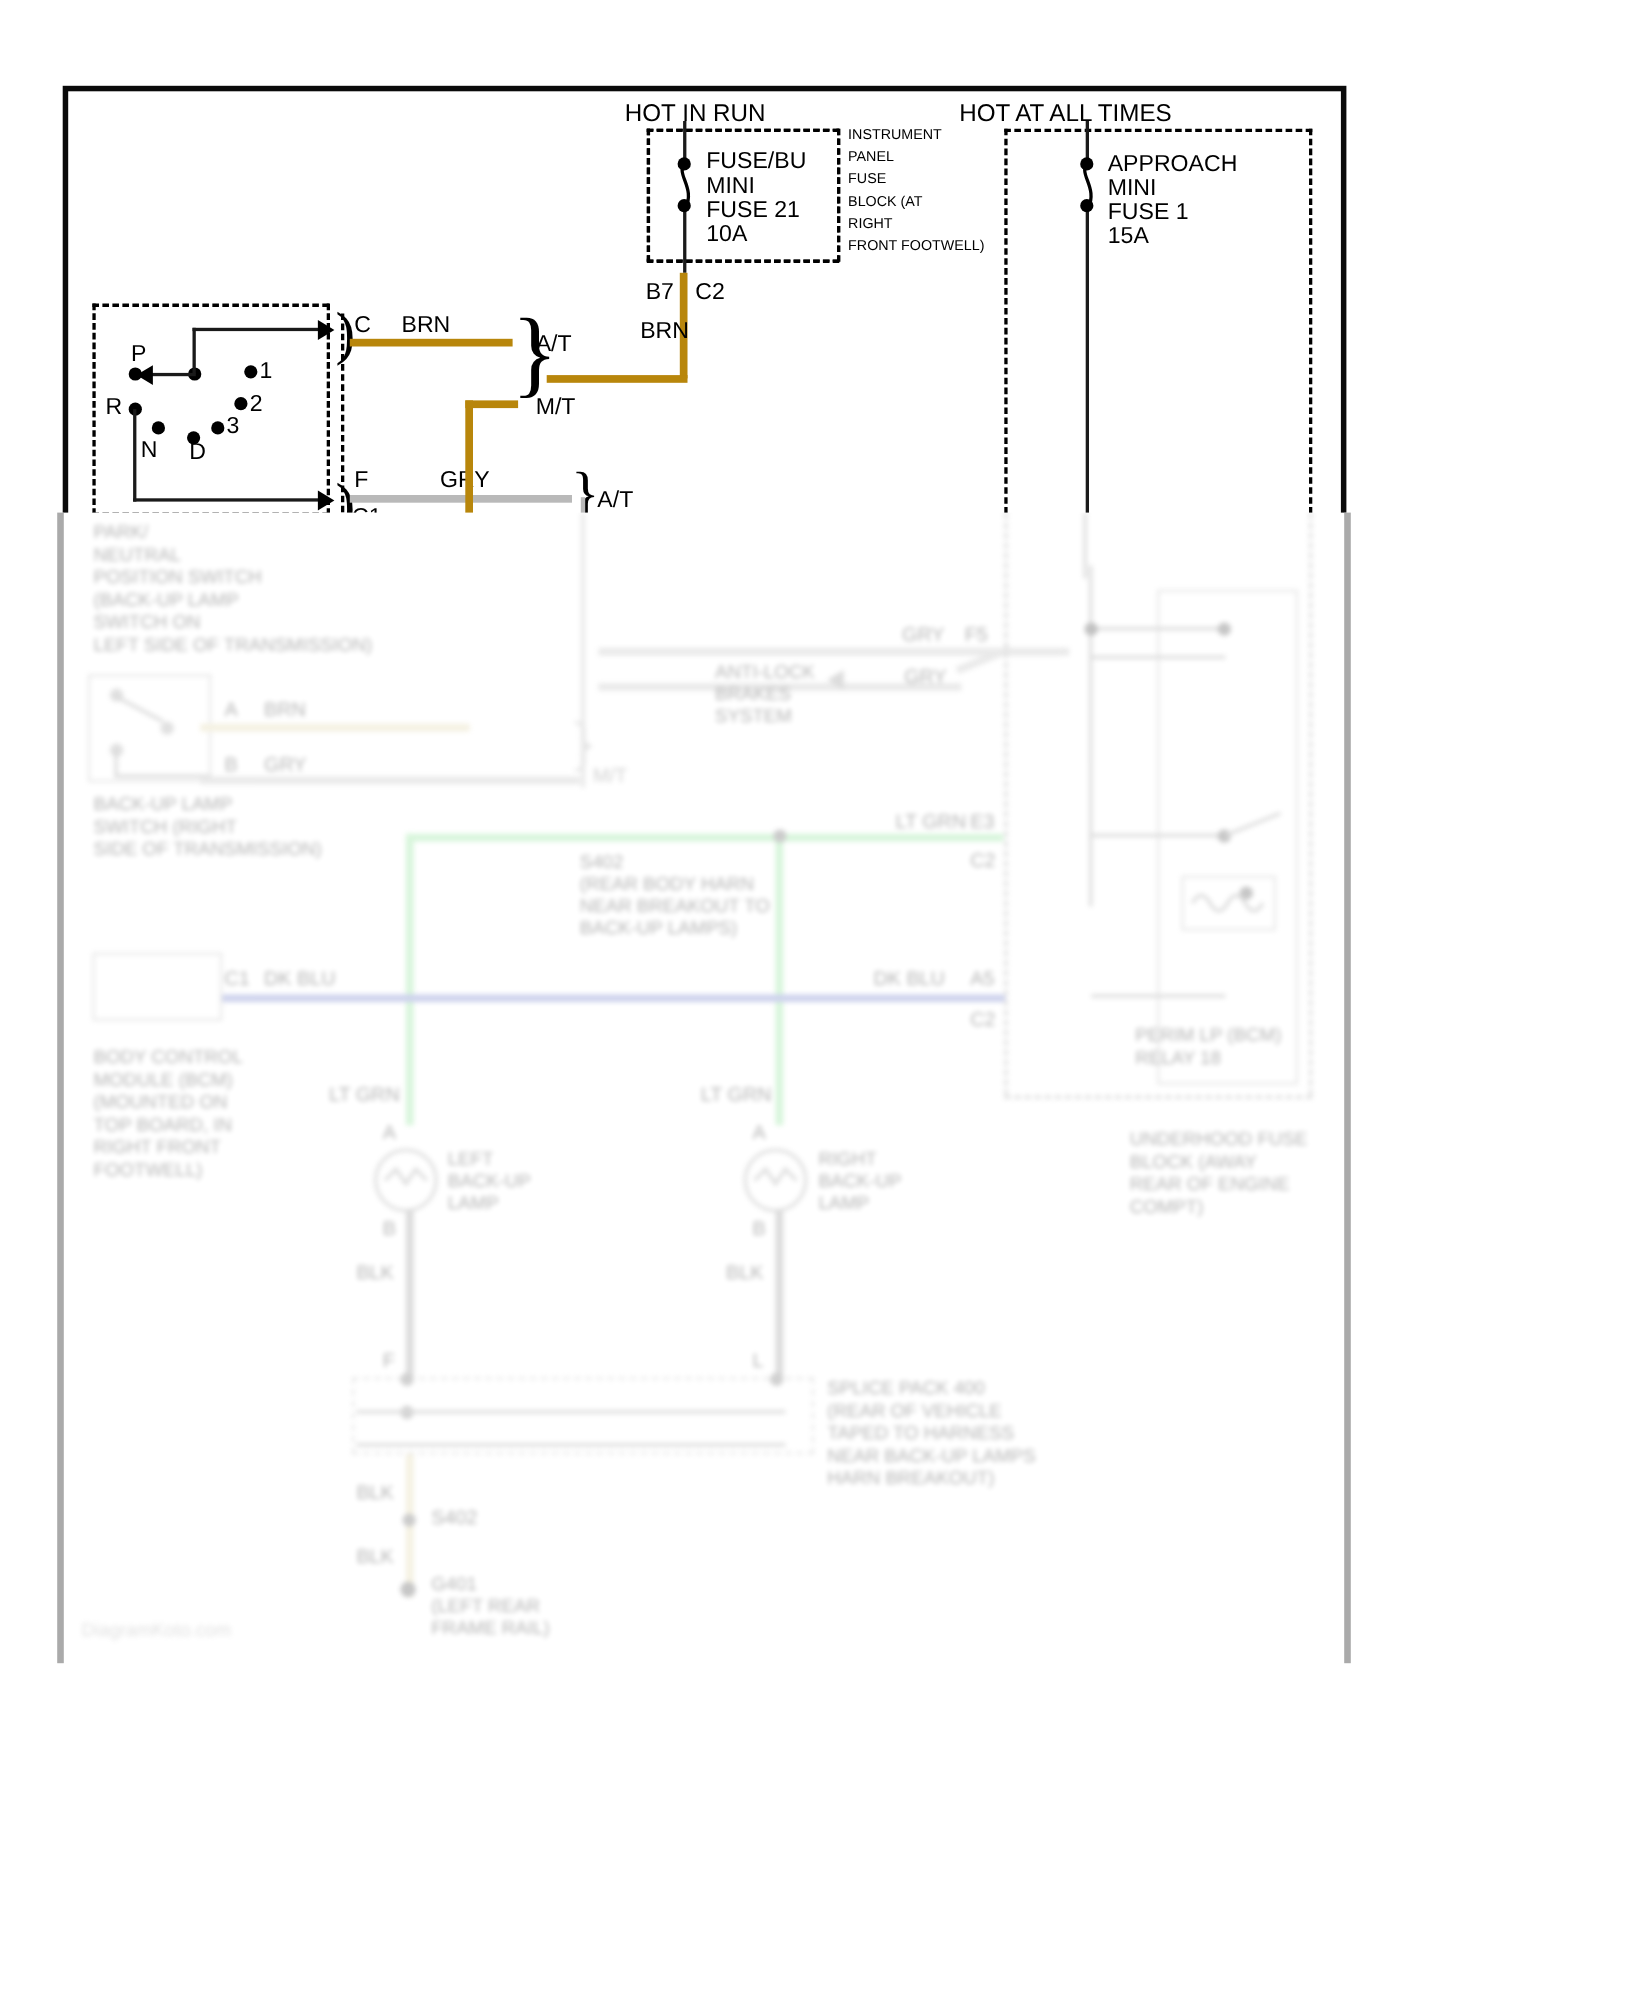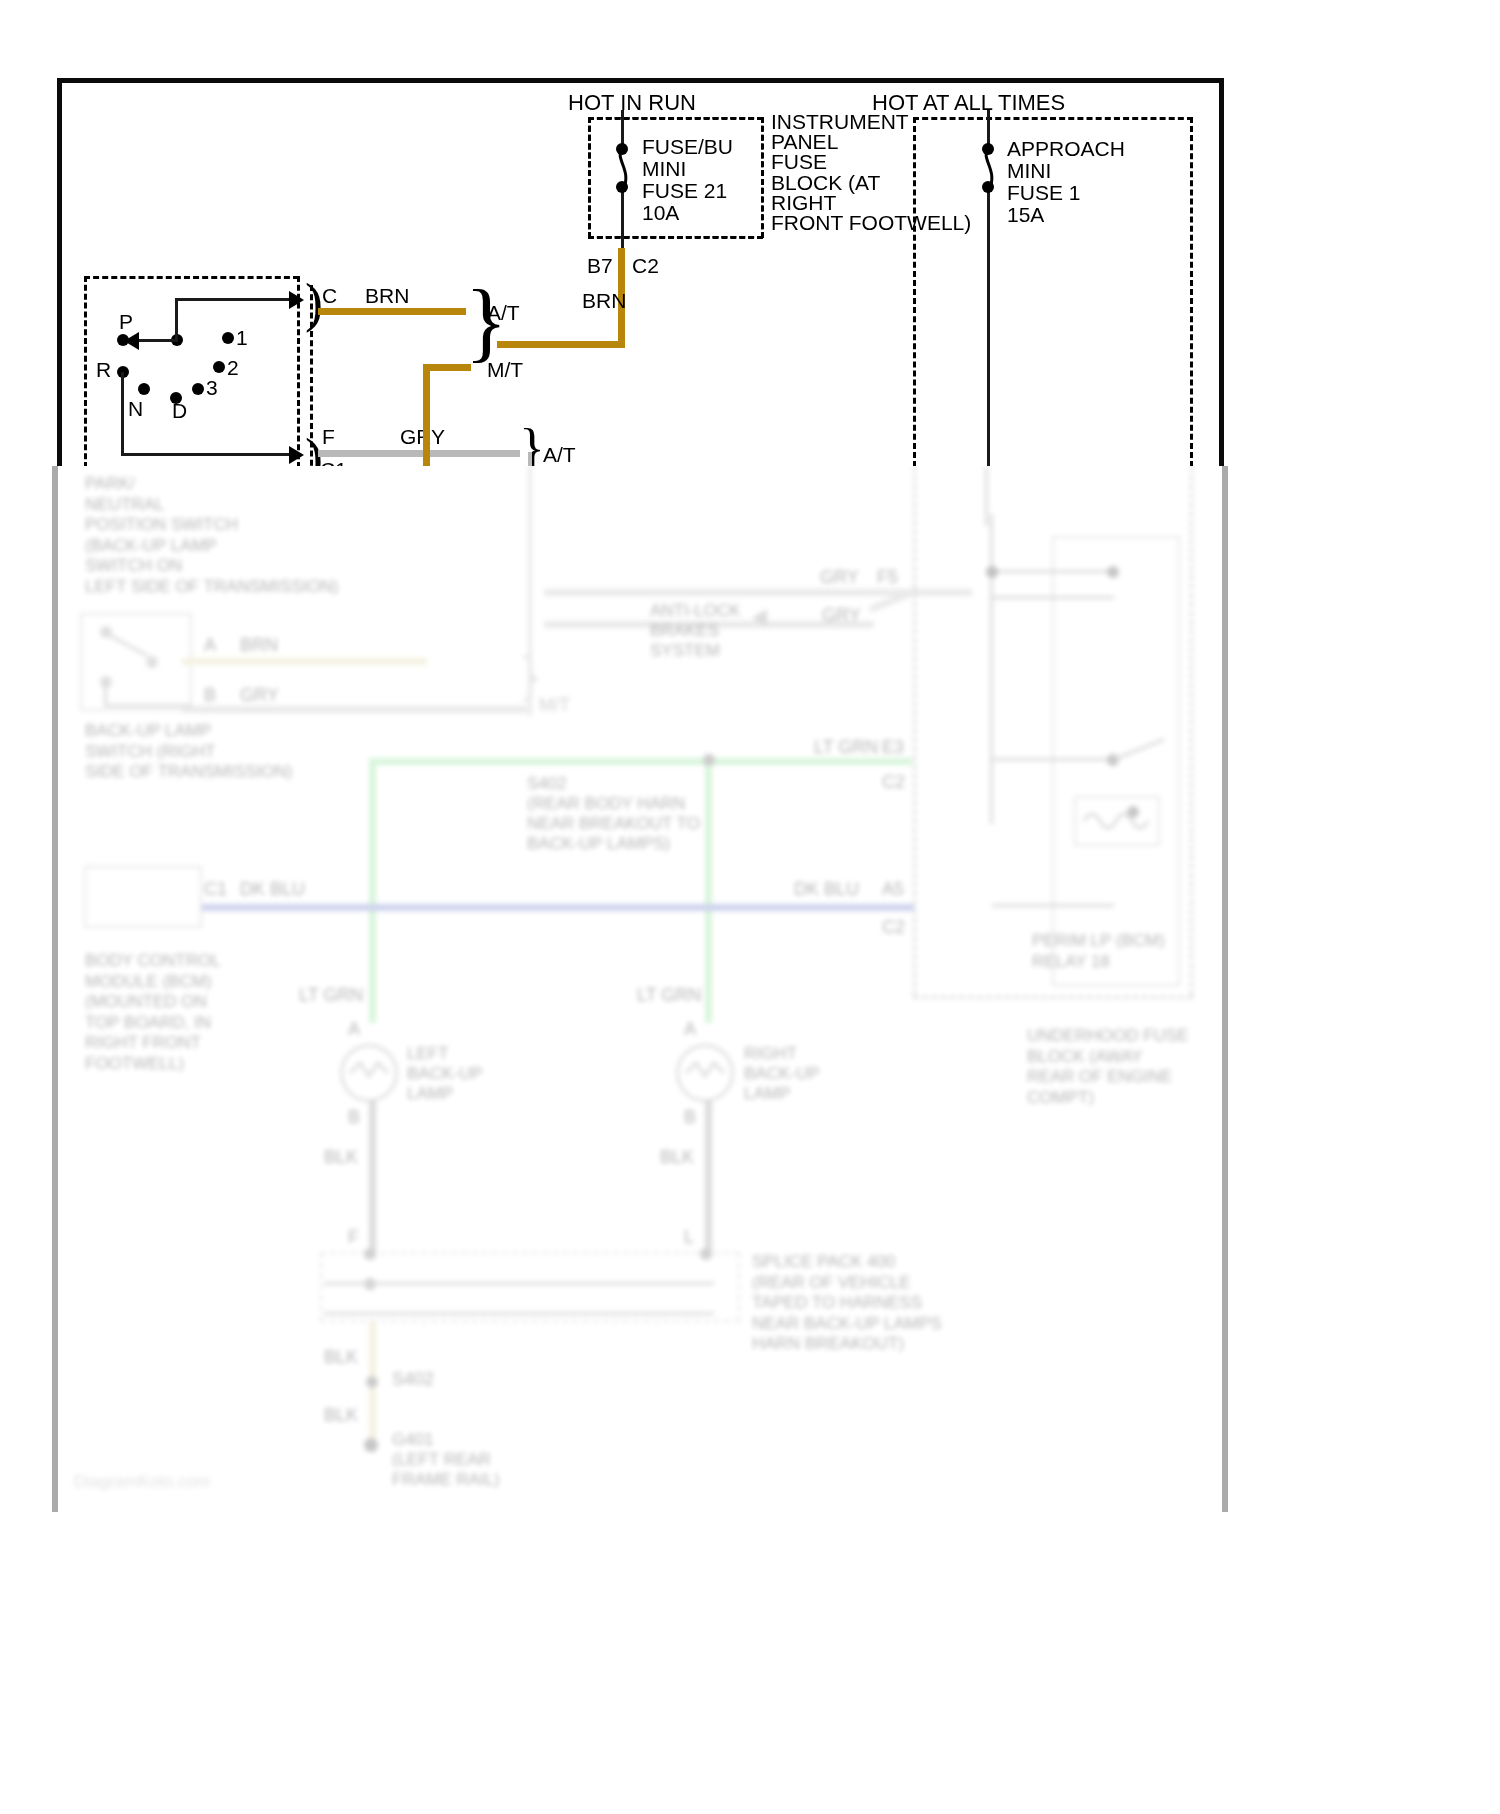--- a/index.html
+++ b/index.html
@@ -72,21 +72,21 @@
     <path d="M12 2 C 2 12, 22 24, 12 44" stroke="#000" stroke-width="3" fill="none"></path>
   </svg>
   <div class="dot" style="left:616px;top:143px;"></div>
   <div class="dot" style="left:616px;top:181px;"></div>
 
   <div class="lbl" style="left:642px;top:134px;">FUSE/BU</div>
   <div class="lbl" style="left:642px;top:156px;">MINI</div>
   <div class="lbl" style="left:642px;top:178px;">FUSE 21</div>
   <div class="lbl" style="left:642px;top:200px;">10A</div>
 
-  <div class="lbl" style="left:771px;top:112px;font-size:21px;line-height:20.2px;">INSTRUMENT
+  <div class="lbl" style="left:771px;top:112px;font-size:13px;line-height:20.2px;">INSTRUMENT
 PANEL
 FUSE
 BLOCK (AT
 RIGHT
 FRONT FOOTWELL)</div>
 
   <div class="lbl" style="left:587px;top:253px;">B7</div>
   <div class="lbl" style="left:632px;top:253px;">C2</div>
 
   <div class="wire vthick brn" style="left:618px;top:248px;height:96px;"></div>

